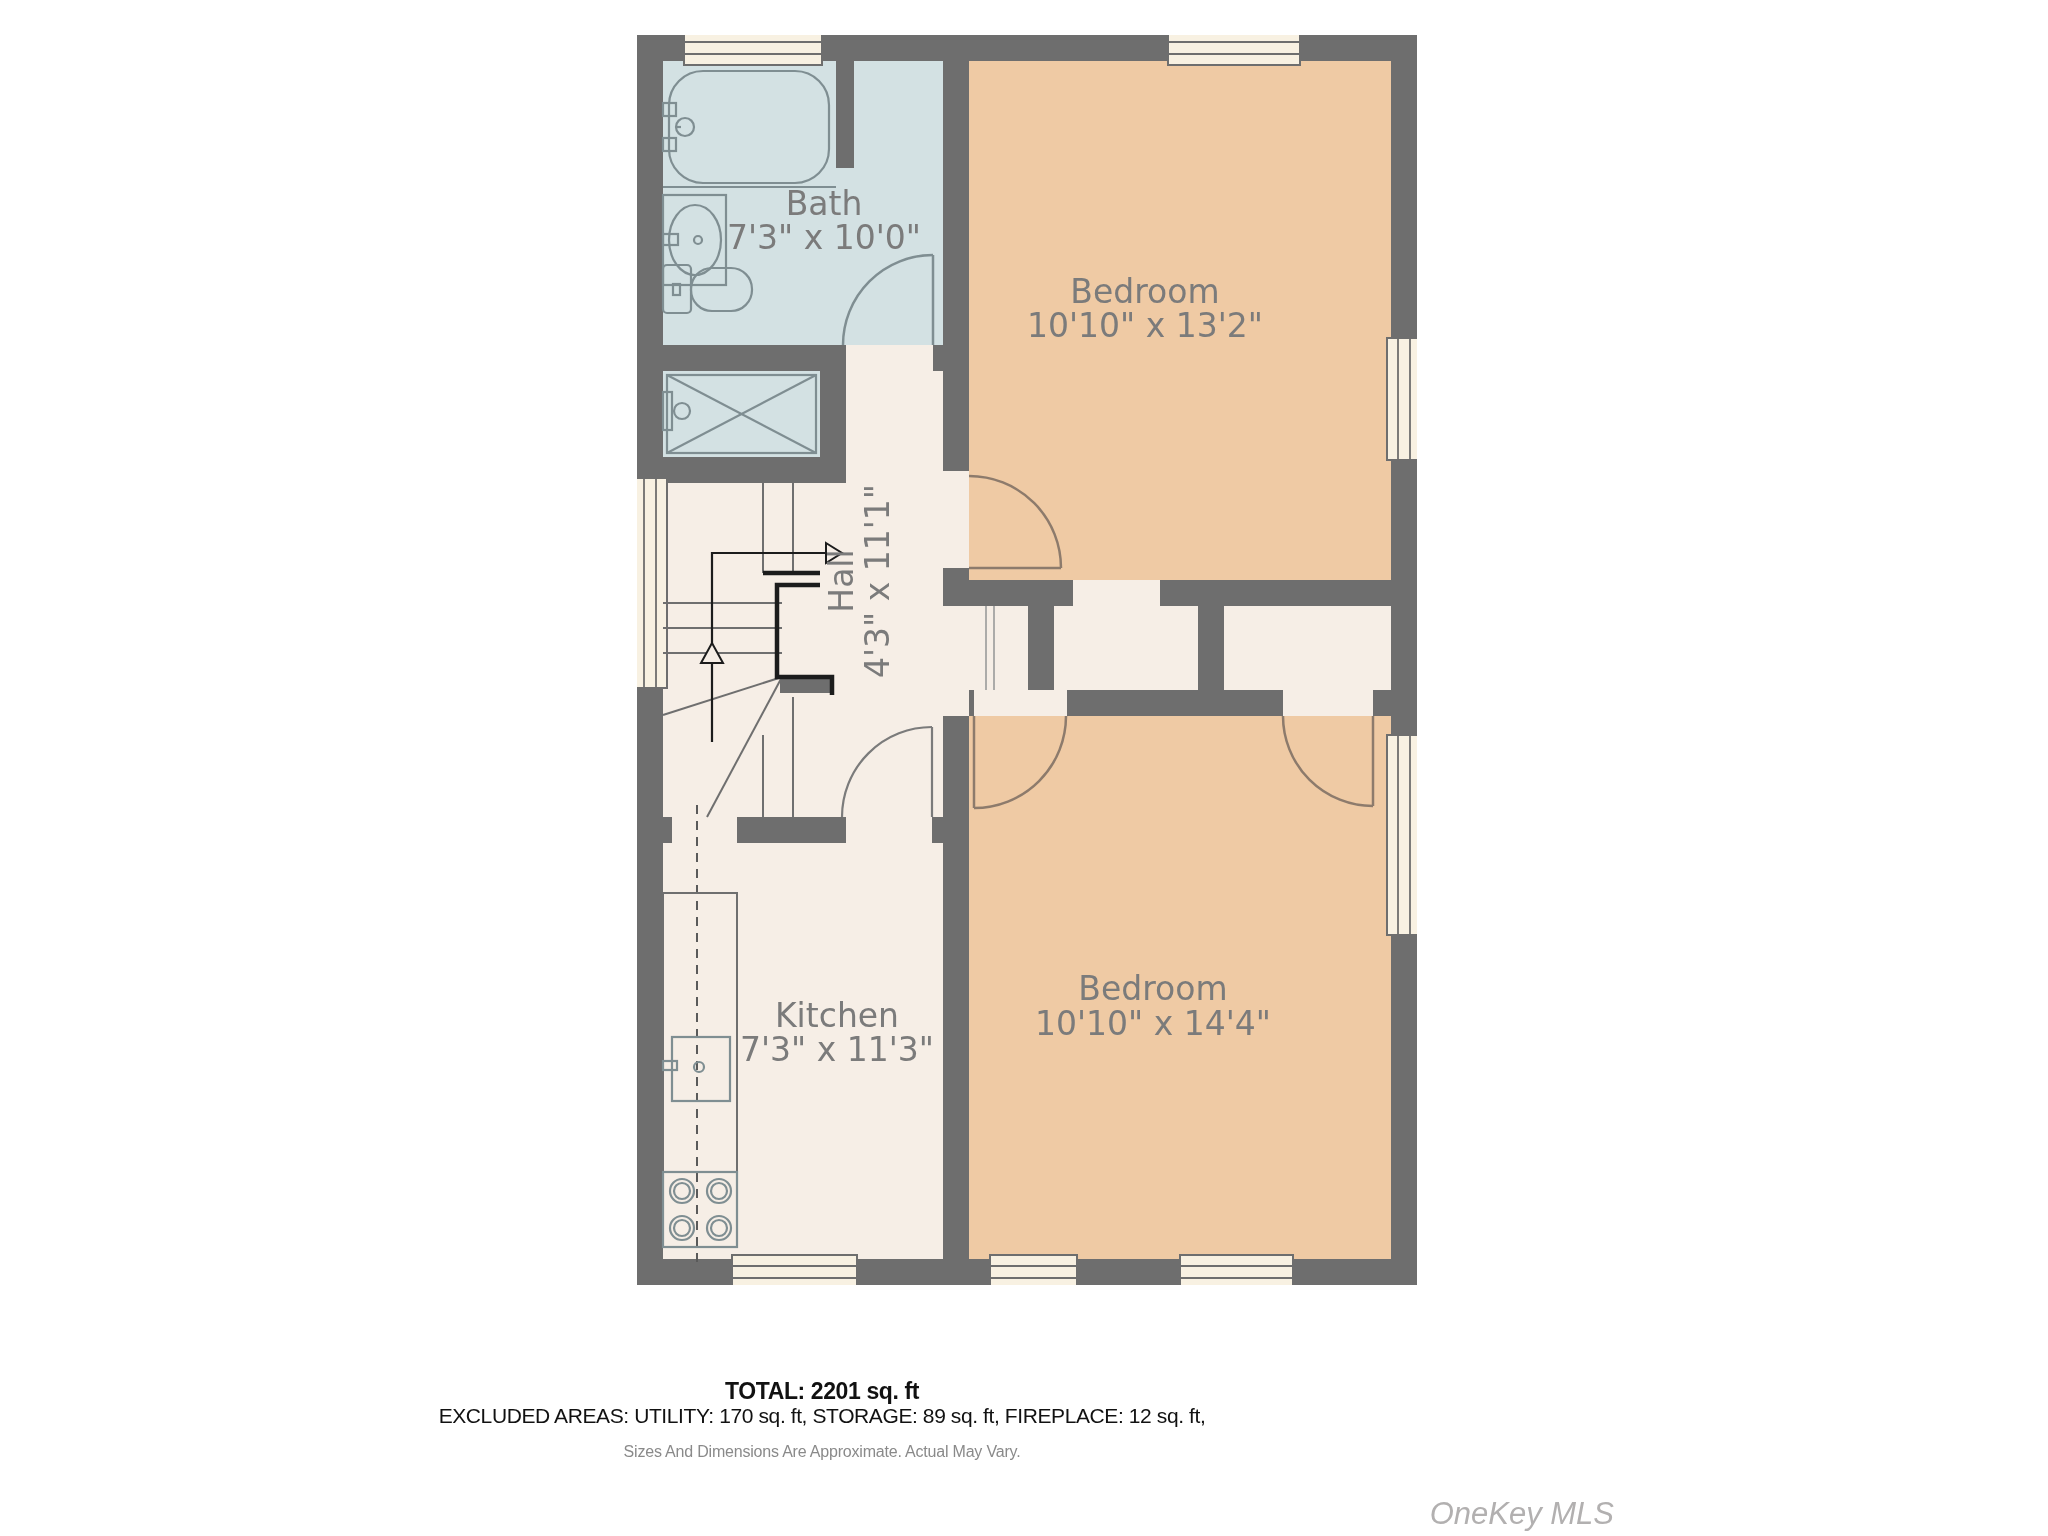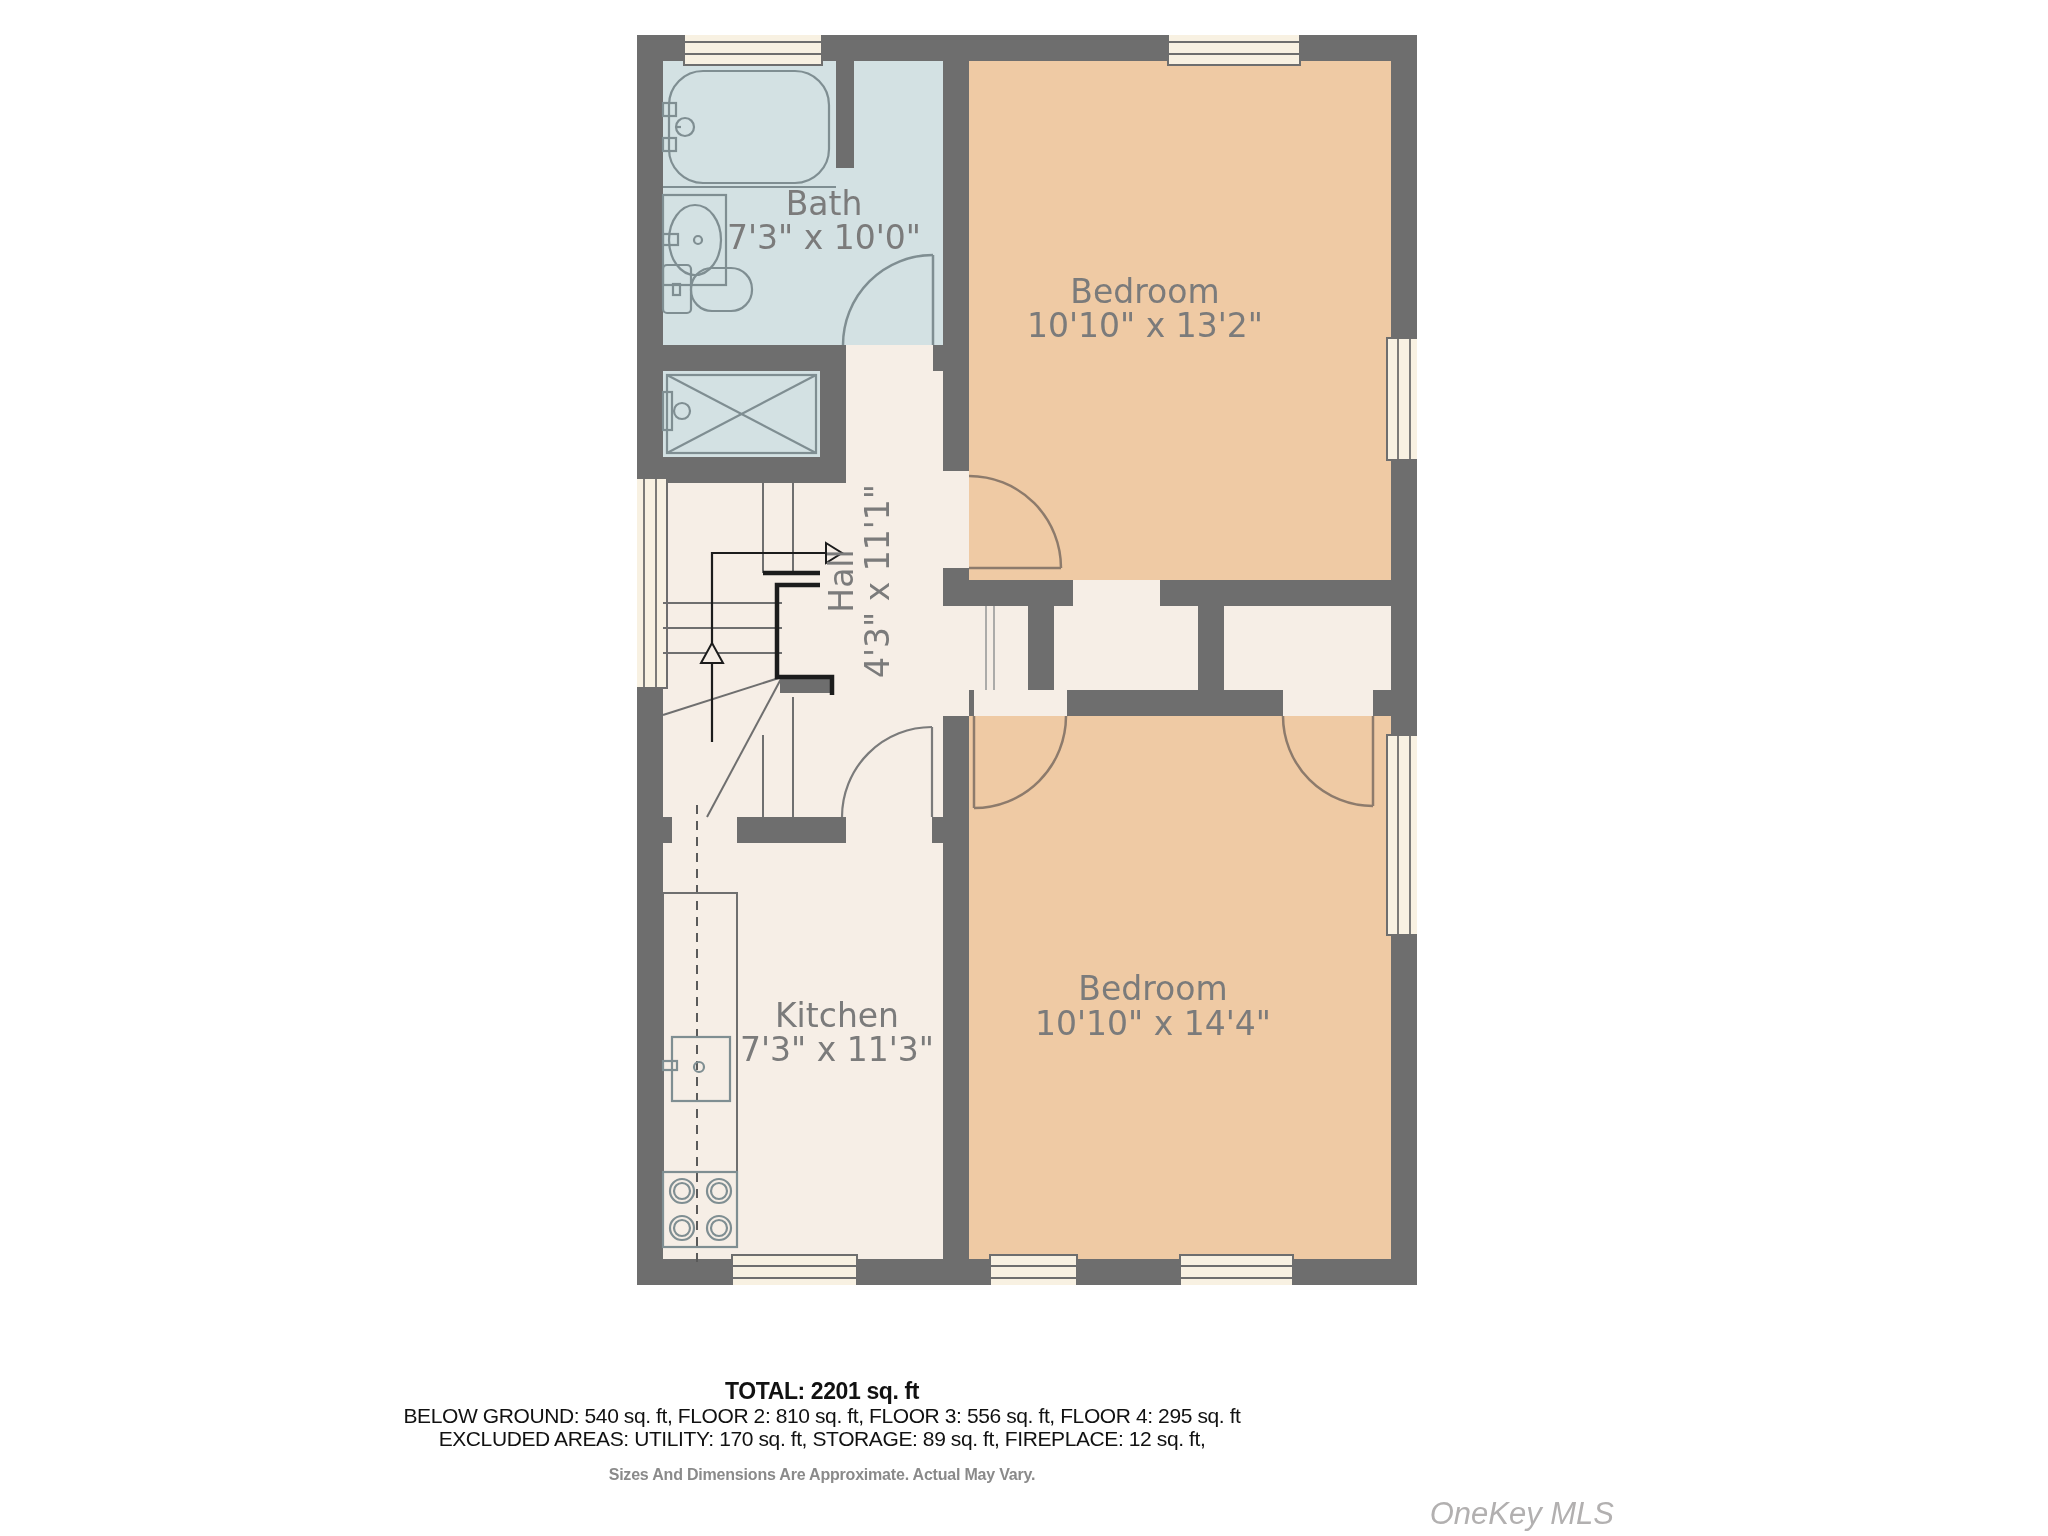--- a/index.html
+++ b/index.html
@@ -23,21 +23,21 @@
   .arrow     {stroke:#1c1c1c;stroke-width:2.2;fill:none;}
   .arrow-head{fill:var(--room_cream,#f6eee6);stroke:#1c1c1c;stroke-width:2;}
   .dash      {stroke:#5a5a5a;stroke-width:2;fill:none;stroke-dasharray:9 7;}
   .divline   {stroke:#9a9a9a;stroke-width:1.6;}
   .room-label{font-family:"DejaVu Sans",sans-serif;font-size:33px;fill:var(--label_gray,#7b7b7b);text-anchor:middle;}
 
   
   .summary{position:absolute;left:16px;right:0;top:1378px;text-align:center;color:#111;}
   .s-total{font-size:23px;font-weight:700;letter-spacing:-0.4px;line-height:26px;}
   .s-line {font-size:21px;font-weight:400;letter-spacing:-0.4px;line-height:23px;}
-  .s-disc {font-size:16px;color:#8a8a8a;margin-top:16px;letter-spacing:-0.2px;font-weight:bold;}
+  .s-disc {font-size:16px;color:#8a8a8a;margin-top:16px;letter-spacing:-0.2px;}
 
   .watermark{position:absolute;top:1496px;right:14px;font-size:31px;color:#b2b0b0;font-style:italic;}
 </style>
 </head>
 <body>
 
 <div class="canvas">
 
   <svg class="plan-svg" width="780" height="1250" viewBox="0 0 780 1250">
 
@@ -221,19 +221,18 @@
       <text class="room-label" x="200" y="992">Kitchen</text>
       <text class="room-label" x="200" y="1026">7'3" x 11'3"</text>
 
       <text class="room-label" x="516" y="965">Bedroom</text>
       <text class="room-label" x="516" y="1000">10'10" x 14'4"</text>
     </g>
   </svg>
 
   <div class="summary">
     <div class="s-total">TOTAL: 2201 sq. ft</div>
-    <div class="s-line">BELOW GROUND: 540 sq. ft, FLOOR 2: 810 sq. ft, FLOOR 3: 556 sq. ft, FLOOR 4: 295 sq. ft</div>
     <div class="s-line">EXCLUDED AREAS: UTILITY: 170 sq. ft, STORAGE: 89 sq. ft, FIREPLACE: 12 sq. ft,</div>
     <div class="s-disc">Sizes And Dimensions Are Approximate. Actual May Vary.</div>
   </div>
 
   <div class="watermark">OneKey MLS</div>
 </div>
 
 </body></html>

